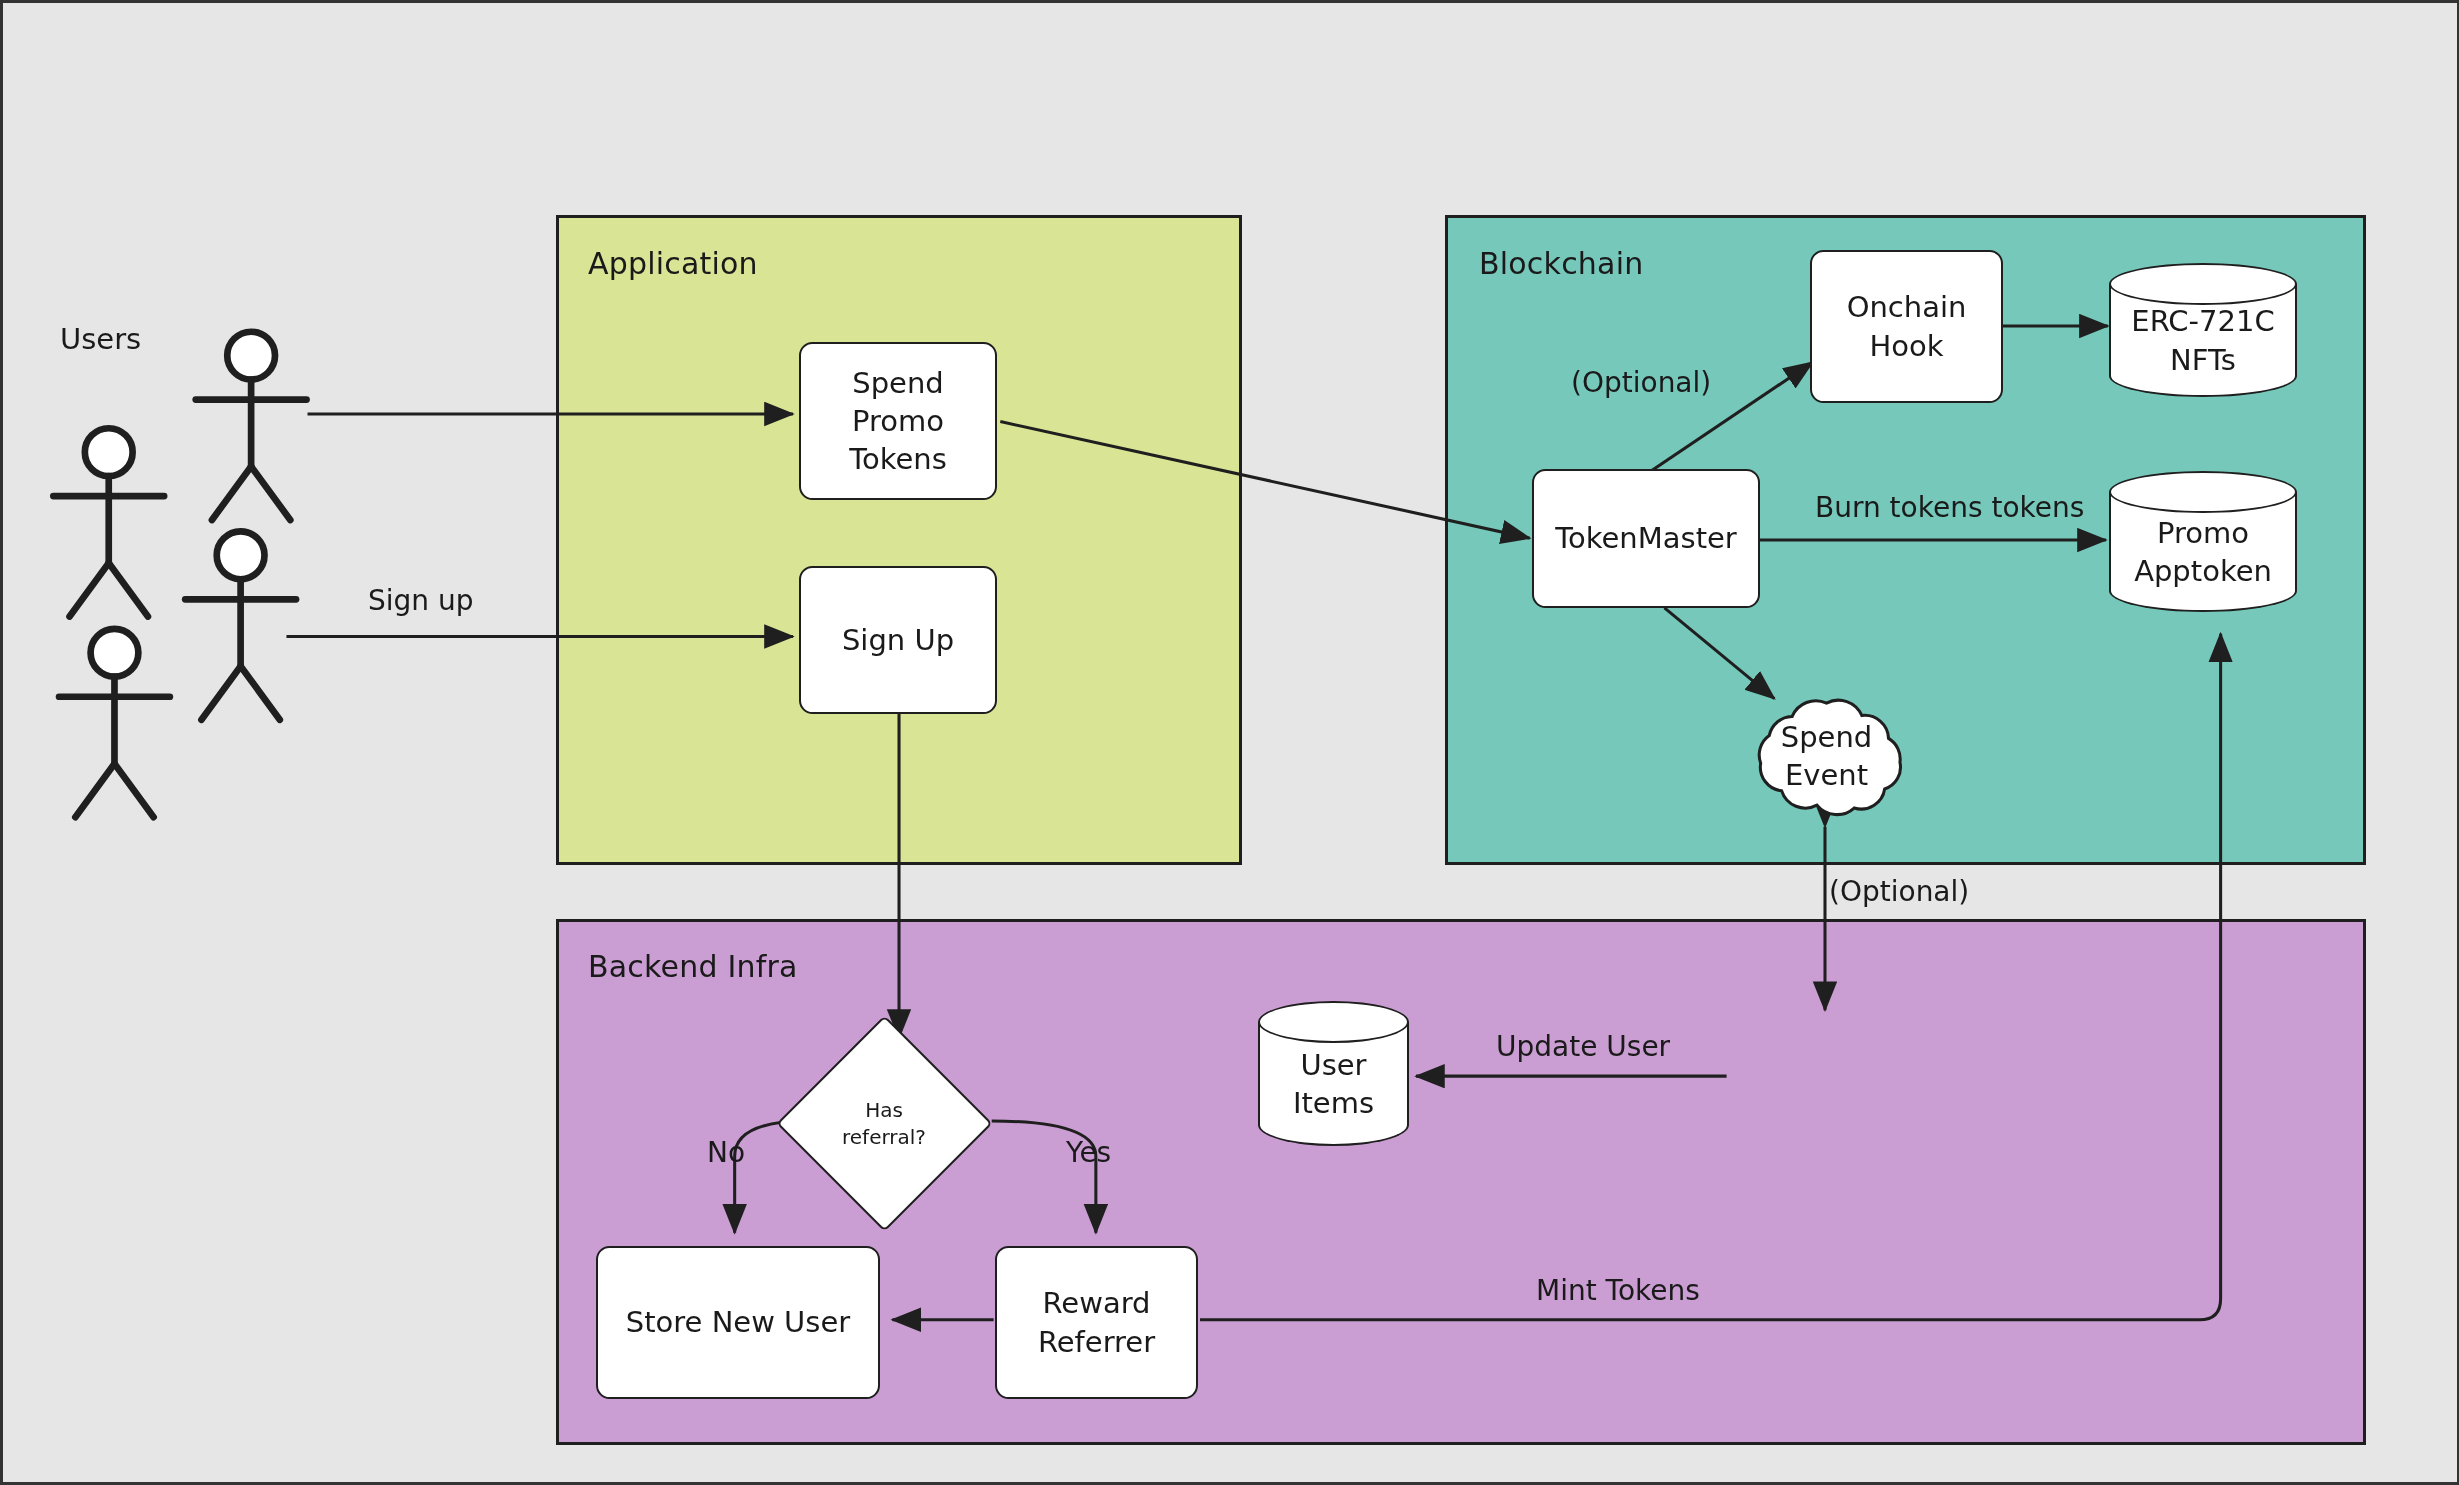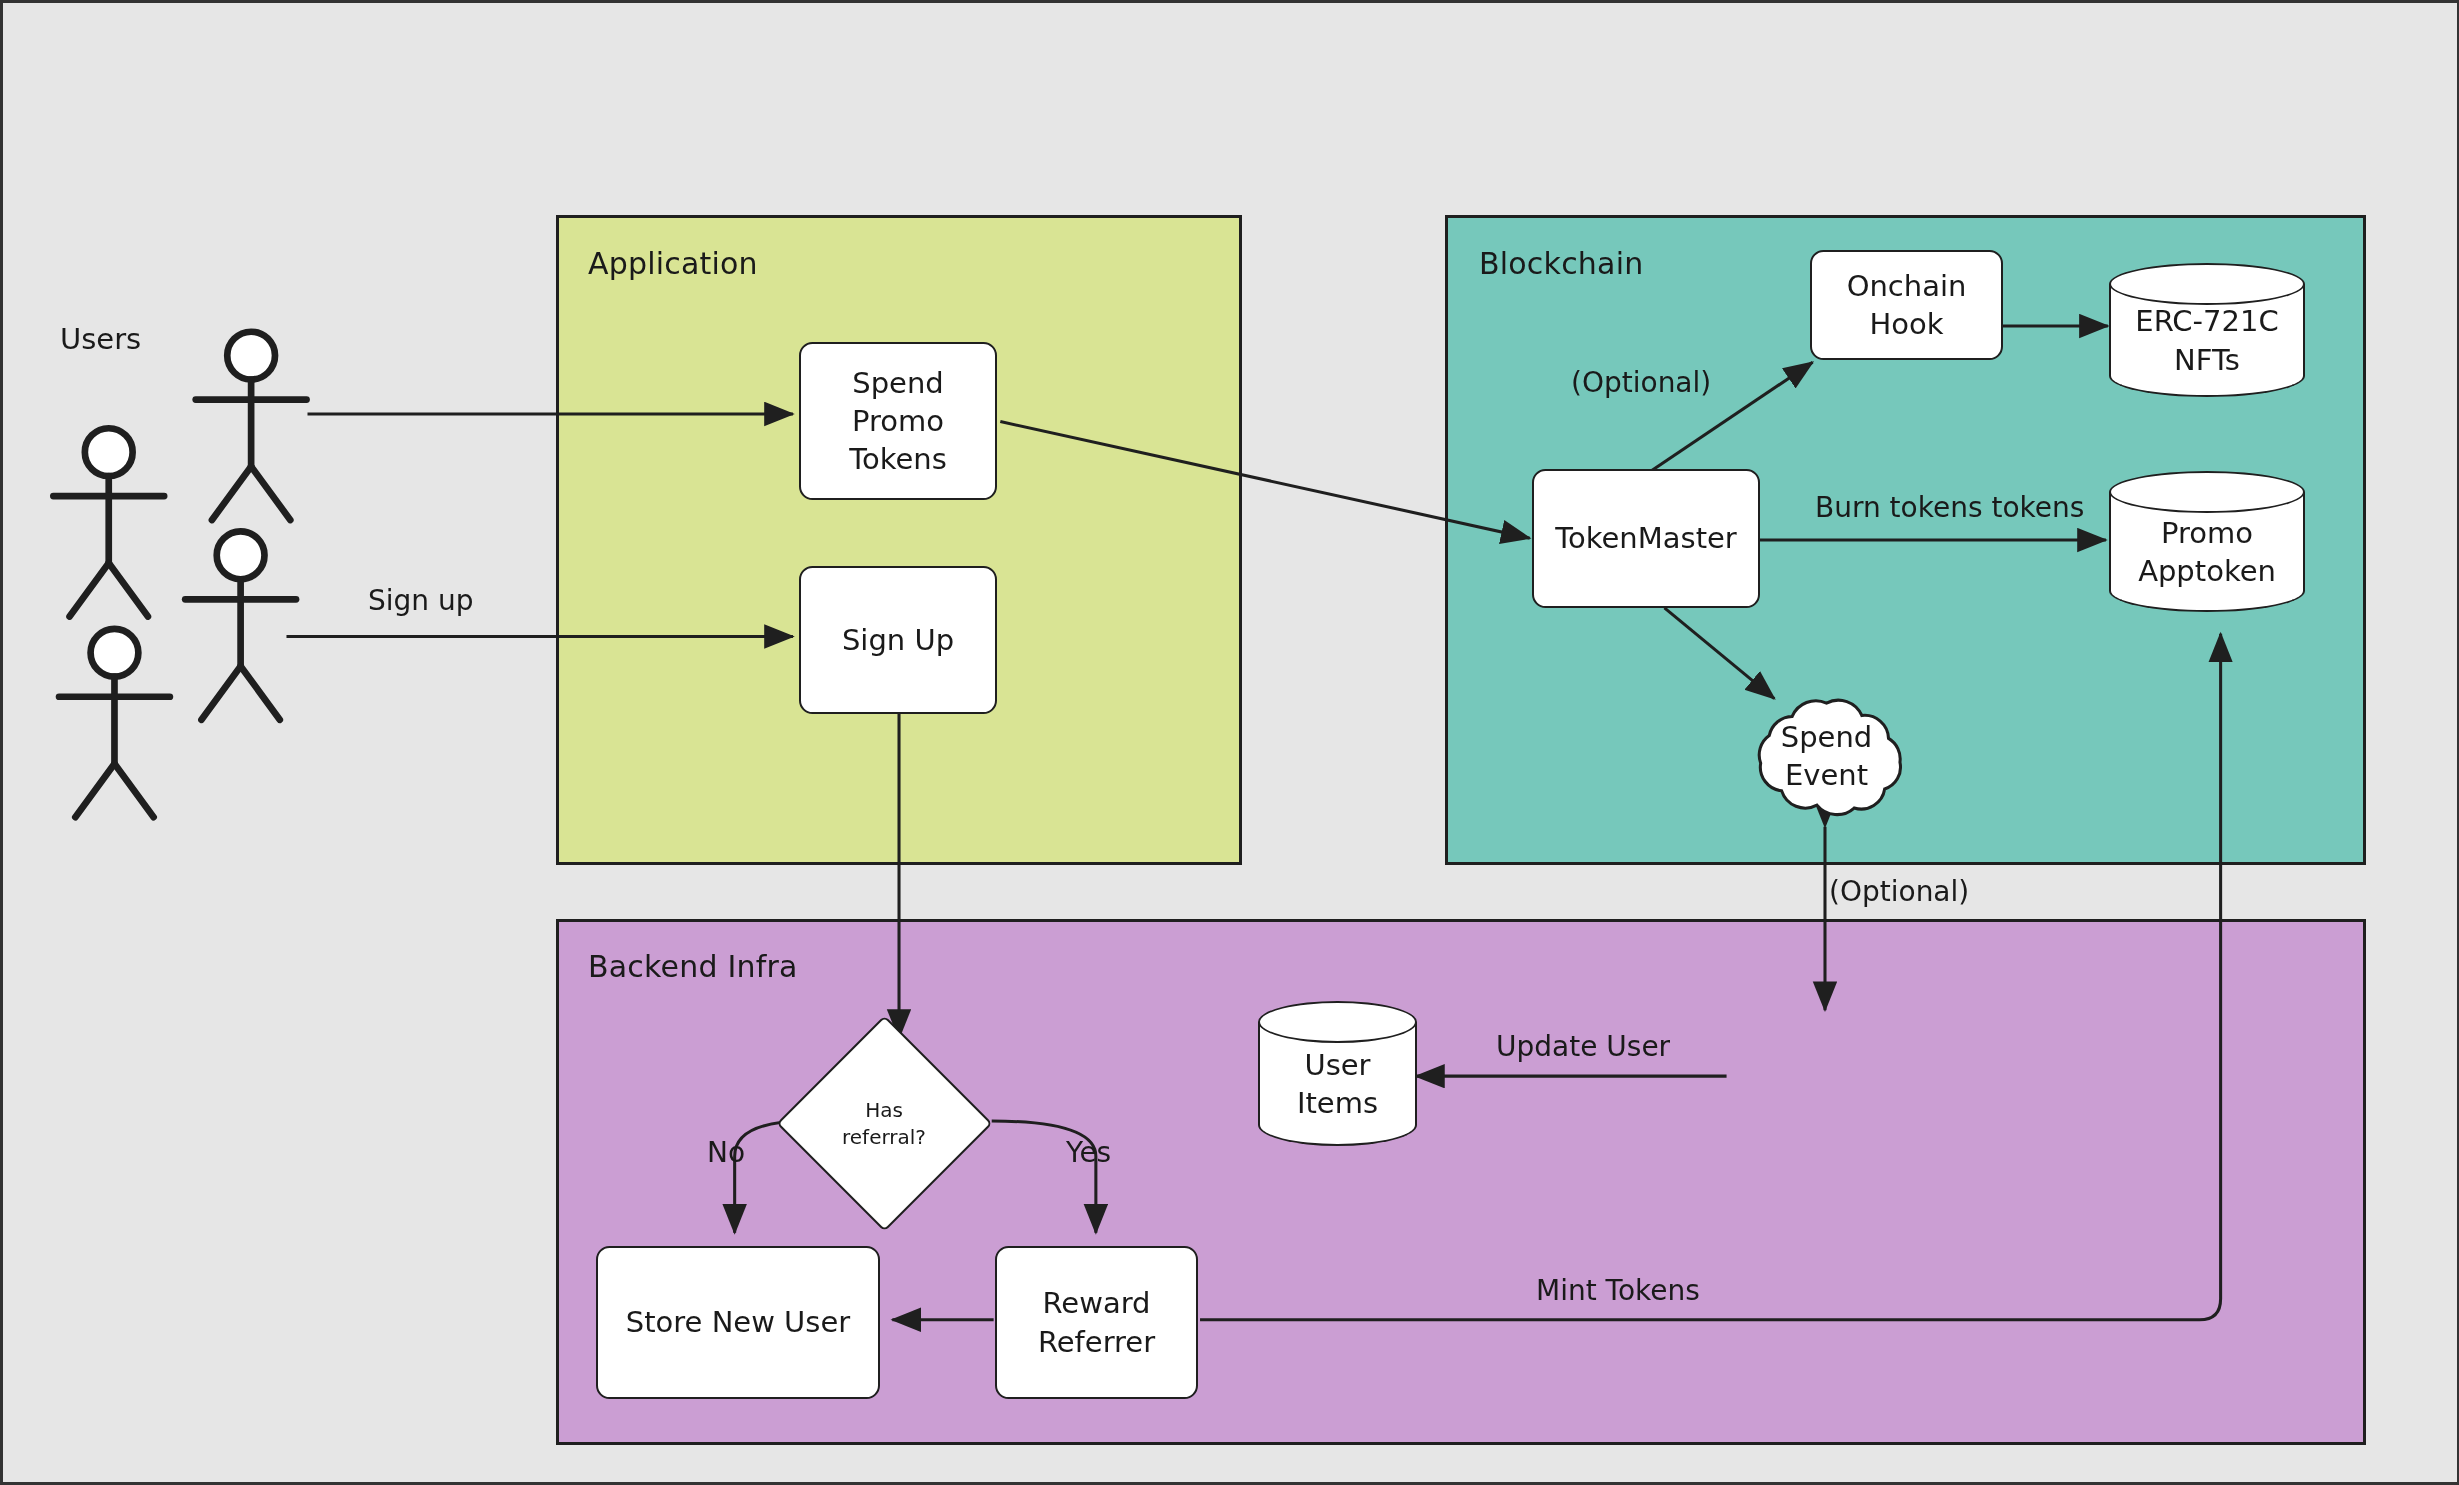--- a/index.html
+++ b/index.html
@@ -58,21 +58,20 @@
   }
   .diamond-label{
     position:absolute;
     display:flex;align-items:center;justify-content:center;
     text-align:center;font-size:20px;color:#1a1a1a;line-height:1.32;
     white-space:pre-line;
   }
   
   .cyl{
     position:absolute;
-    padding-left:8px;
   }
   .cyl .body{
     position:absolute;left:0;right:0;top:21px;bottom:0;
     background:#ffffff;
     border-left:2.9px solid #1f1f1f;
     border-right:2.9px solid #1f1f1f;
     border-bottom:2.9px solid #1f1f1f;
     border-radius:0 0 50% 50%/0 0 21px 21px;
     box-sizing:border-box;
   }
@@ -206,21 +205,21 @@
       </g>
     </g>
   </svg>
 
   <div class="node" style="left:796px;top:339px;width:198px;height:158px;">Spend
 Promo
 Tokens</div>
 
   <div class="node" style="left:796px;top:563px;width:198px;height:148px;">Sign Up</div>
 
-  <div class="node" style="left:1807px;top:247px;width:193px;height:110px;">Onchain
+  <div class="node" style="left:1807px;top:247px;width:193px;height:153px;">Onchain
 Hook</div>
 
   <div class="cyl" style="left:2106px;top:260px;width:188px;height:134px;">
     <div class="body"></div>
     <div class="top"></div>
     <div class="cyl-text">ERC-721C
 NFTs</div>
   </div>
 
   <div class="node" style="left:1529px;top:466px;width:228px;height:139px;">TokenMaster</div>

